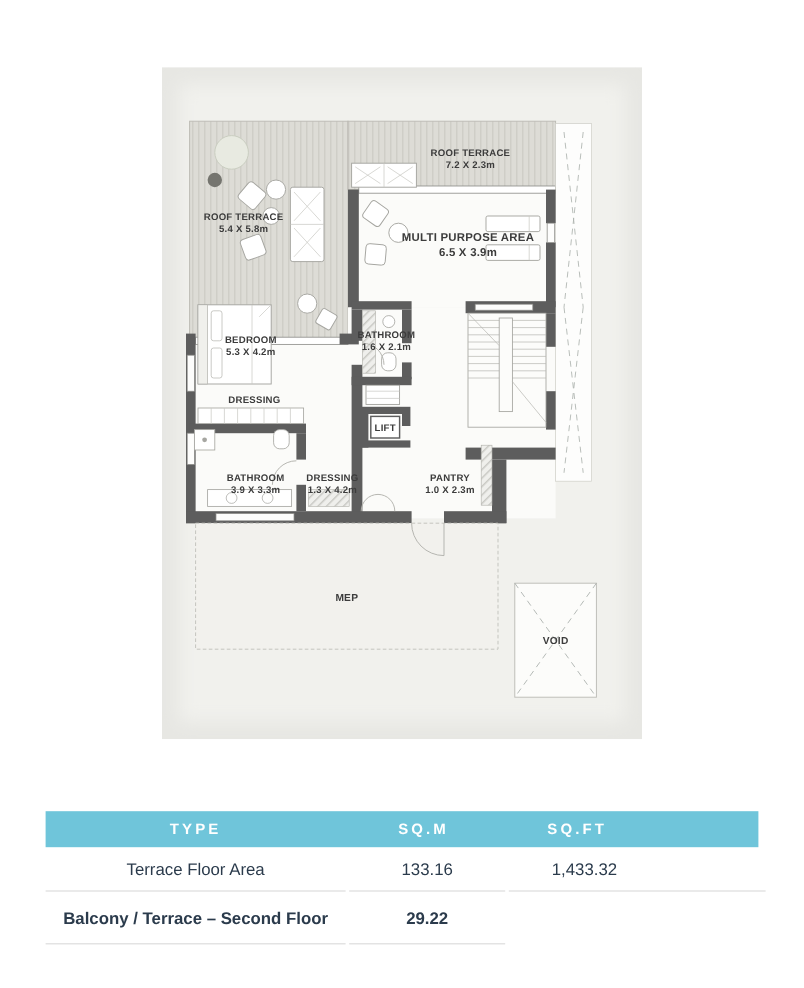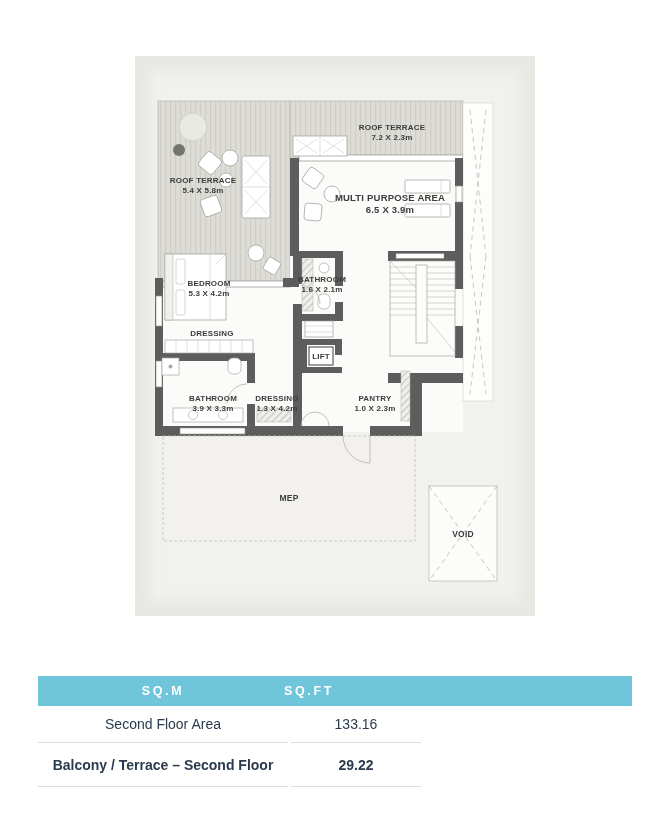--- a/index.html
+++ b/index.html
@@ -225,26 +225,28 @@
         <text class="rl" x="240" y="345">PANTRY</text>
         <text class="rl" x="240" y="355">1.0 X 2.3m</text>
         <text class="rl rl-mid" x="154" y="445">MEP</text>
         <text class="rl rl-mid" x="328" y="481">VOID</text>
       </g>
     </svg>
   </div>
 
   <div class="areas">
     <div class="thead">
+      <div class="th">TYPE</div>
       <div class="th">SQ.M</div>
       <div class="th last">SQ.FT</div>
     </div>
     <div class="trow r1">
-      <div class="td">Second Floor Area</div>
+      <div class="td">Terrace Floor Area</div>
       <div class="td">133.16</div>
+      <div class="td last">1,433.32</div>
     </div>
     <div class="trow r2">
       <div class="td">Balcony / Terrace – Second Floor</div>
       <div class="td">29.22</div>
     </div>
   </div>
 
 </div>
 
 </body></html>

